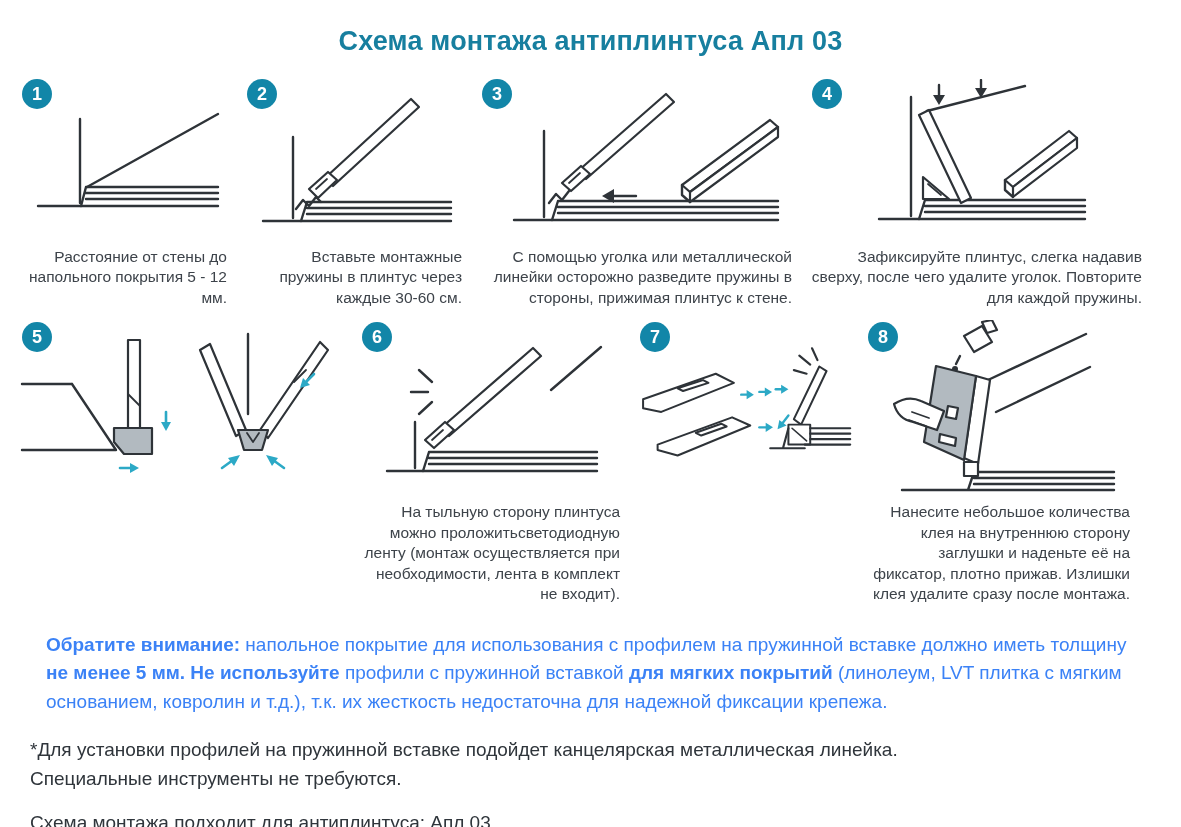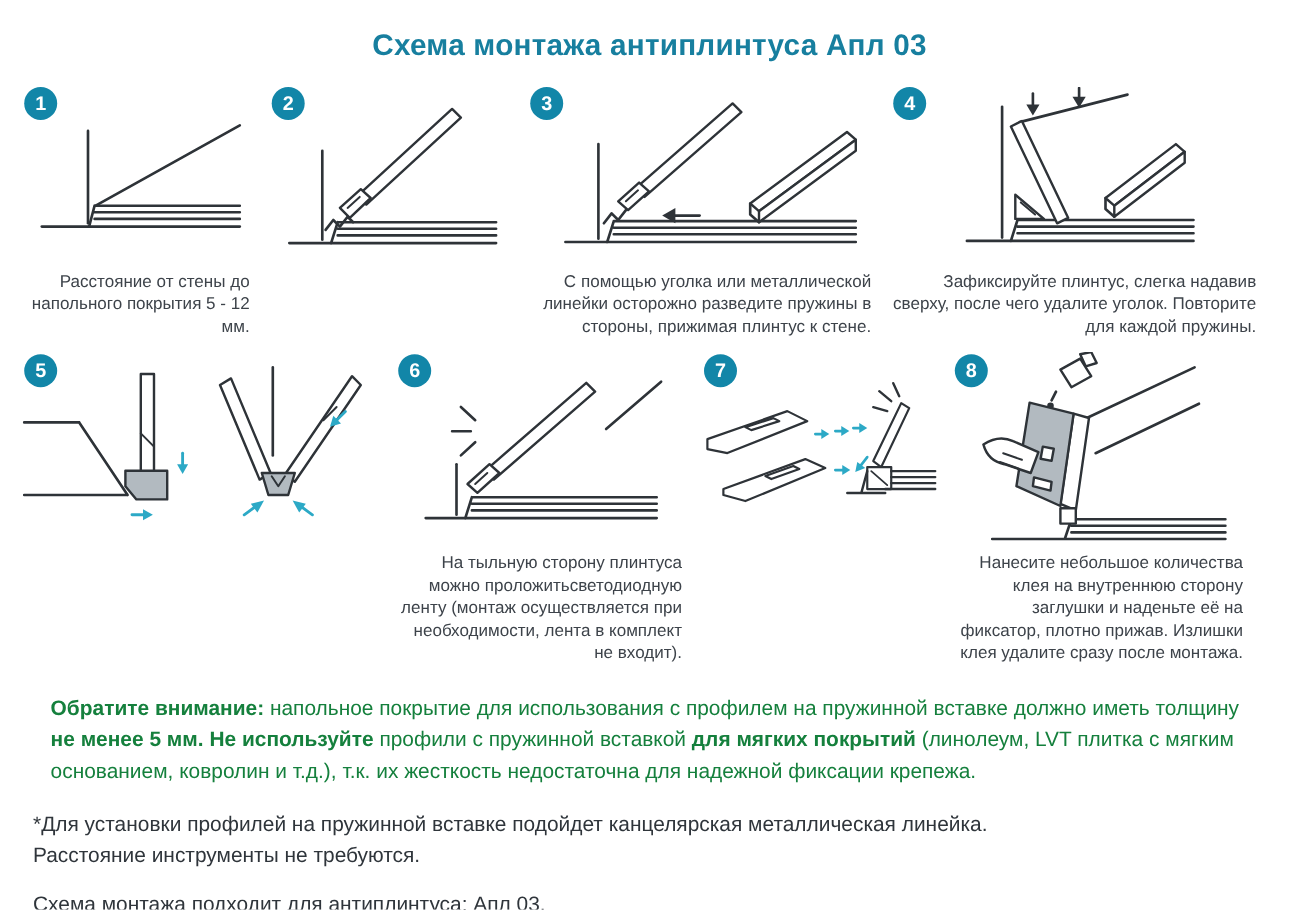--- a/index.html
+++ b/index.html
@@ -26,21 +26,21 @@
     margin:10px 4px 0 4px;text-align:right;font-size:15.5px;line-height:1.32;color:#3d434a;
   }
   .ln{stroke:#2e3338;stroke-width:2.4;fill:none;stroke-linecap:round;stroke-linejoin:round;}
   .thin{stroke-width:1.8;}
   .gray{fill:#b2bac0;stroke:#2e3338;stroke-width:2.2;stroke-linejoin:round;}
   .white{fill:#fff;stroke:#2e3338;stroke-width:2.2;stroke-linejoin:round;}
   .teal{stroke:#2ca9c6;stroke-width:2.6;fill:none;stroke-linecap:round;stroke-linejoin:round;}
   .tealh{fill:#2ca9c6;stroke:none;}
   .blackh{fill:#2e3338;stroke:none;}
   .note{
-    margin:26px 46px 0 46px;font-size:19px;line-height:1.5;color:#15803d;text-align:left;
+    margin:26px 46px 0 46px;font-size:19px;line-height:1.5;color:#3b82f6;text-align:left;
   }
   .foot{
     margin:20px 30px 0 30px;font-size:19px;line-height:1.5;color:#2f353b;
   }
   .compat{margin-top:16px;}
 </style>
 </head>
 <body>
 
 <div class="page">
@@ -72,20 +72,21 @@
           <path class="ln" d="M14 142 H52"></path>
           <g>
             <path class="ln" d="M58 123 H202 M58 129 H202 M58 135 H202 M52 142 H202 M52 142 L58 123"></path>
           </g>
           <polygon class="white" points="76,99 162,20 170,28 84,107"></polygon>
           <polygon class="white" points="60,110 79,93 88,101 69,119"></polygon>
           <path class="ln thin" d="M67 110 L78 100"></path>
           <path class="ln" d="M47 130 l7 -9 l6 6 l7 -9 l5 5"></path>
         </svg>
       </div>
+      <p class="cap">Вставьте монтажные пружины в плинтус через каждые 30-60 см.</p>
     </div>
 
     <div class="cell">
       <div class="badge">3</div>
       <div class="fig">
         <svg width="300" height="158" viewBox="0 0 300 158">
           <path class="ln" d="M58 52 V138"></path>
           <path class="ln" d="M28 141 H66"></path>
           <g>
             <path class="ln" d="M72 122 H292 M72 128 H292 M72 134 H292 M66 141 H292 M66 141 L72 122"></path>
@@ -274,17 +275,17 @@
         </svg>
       </div>
       <p class="cap">Нанесите небольшое количества клея на внутреннюю сторону заглушки и наденьте её на фиксатор, плотно прижав. Излишки клея удалите сразу после монтажа.</p>
     </div>
   </div>
 
   <p class="note"><b>Обратите внимание:</b><span> напольное покрытие для использования с профилем на пружинной вставке должно иметь толщину </span><b>не менее 5 мм. Не используйте</b><span> профили с пружинной вставкой </span><b>для мягких покрытий</b><span> (линолеум, LVT плитка с мягким основанием, ковролин и т.д.), т.к. их жесткость недостаточна для надежной фиксации крепежа.</span></p>
 
   <div class="foot">
     <div>*Для установки профилей на пружинной вставке подойдет канцелярская металлическая линейка.</div>
-    <div>Расстояние инструменты не требуются.</div>
+    <div>Специальные инструменты не требуются.</div>
   </div>
   <div class="foot compat">Схема монтажа подходит для антиплинтуса:  Апл 03.</div>
 
 </div>
 
 </body></html>

